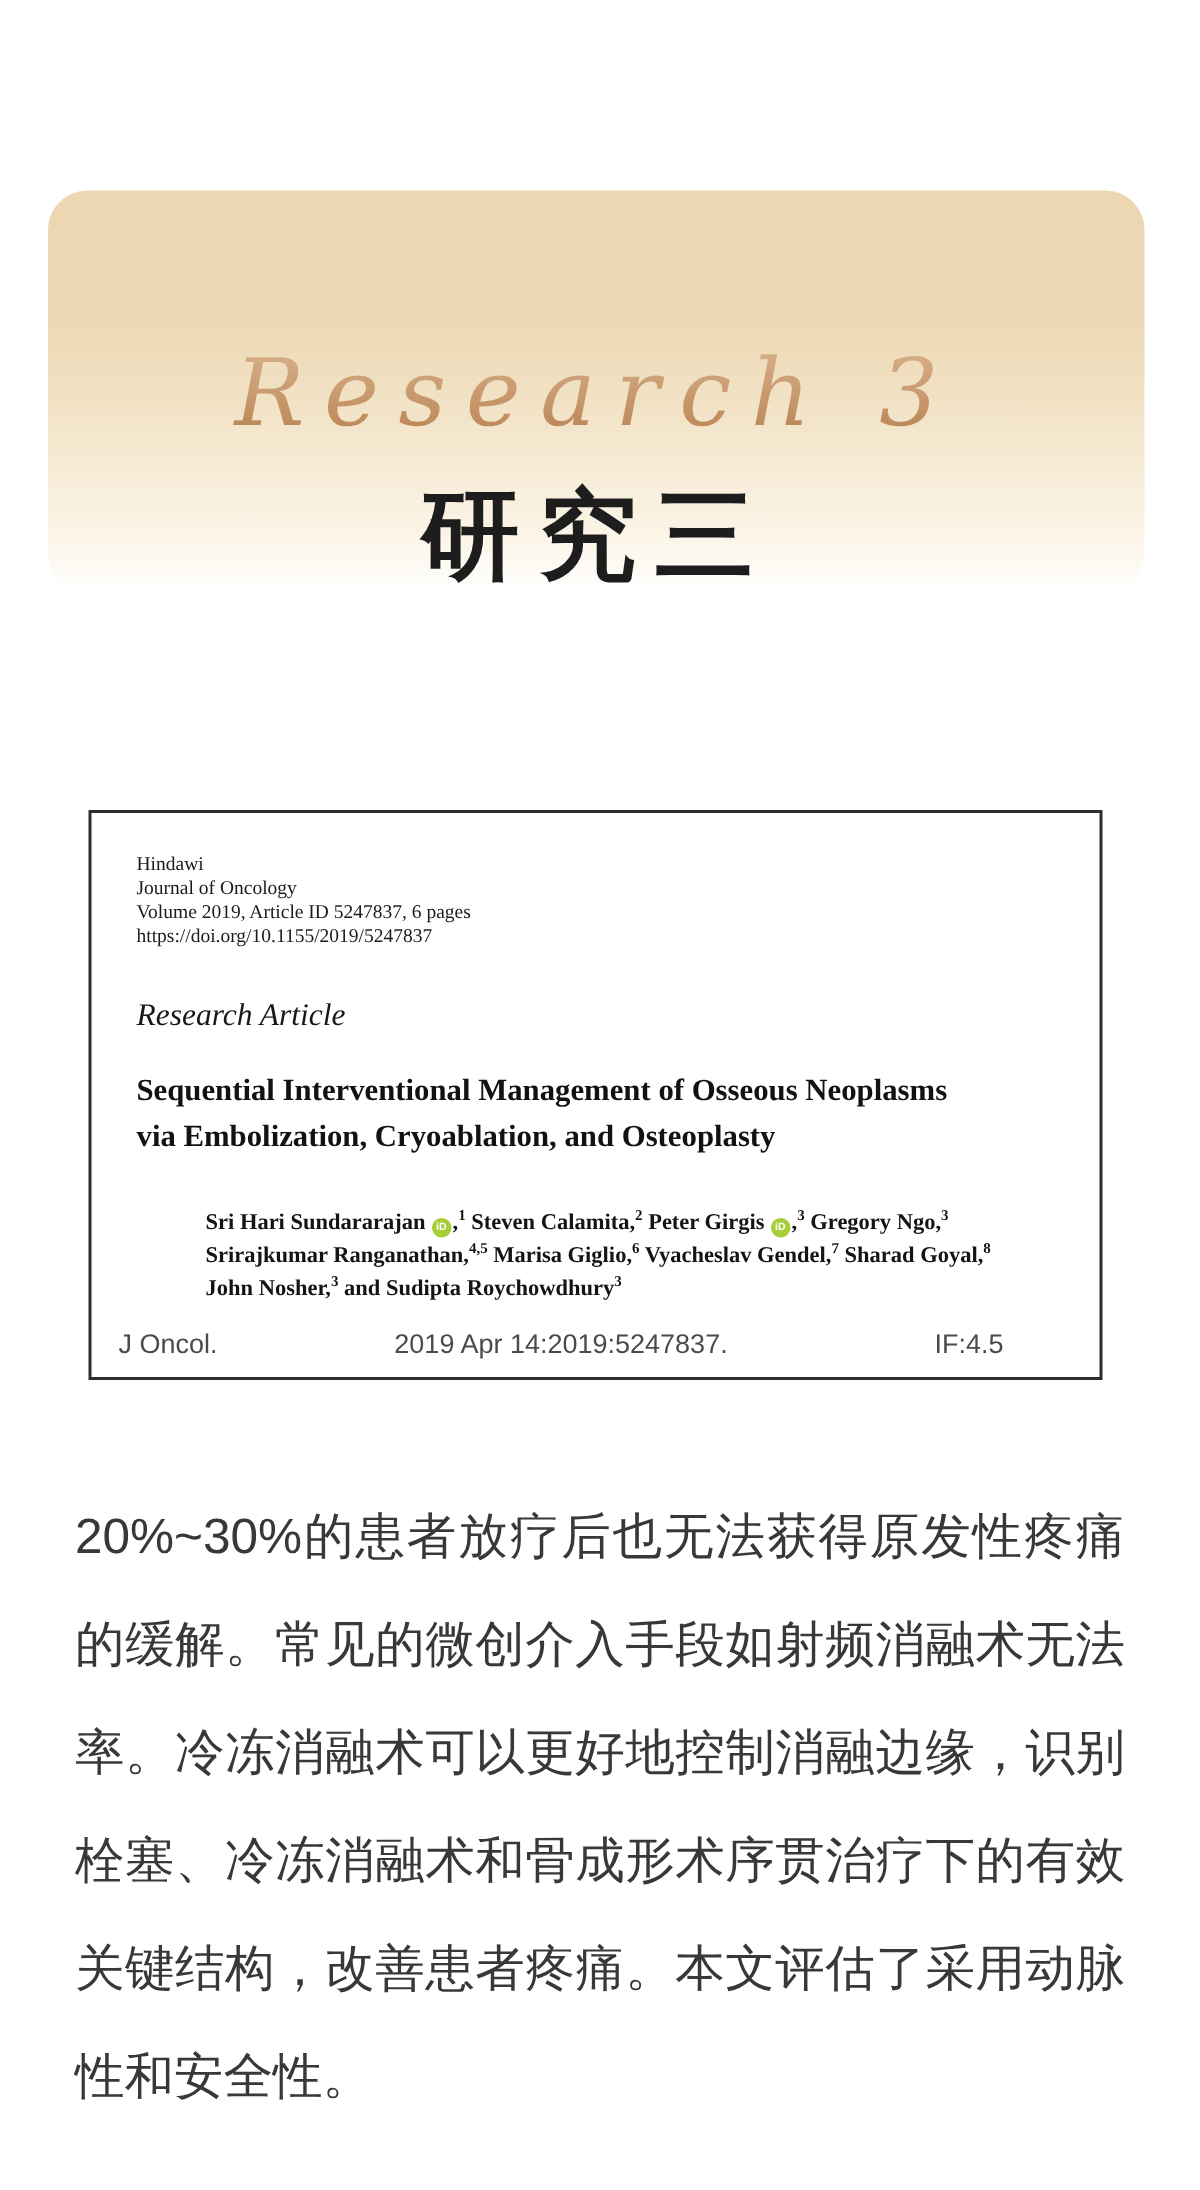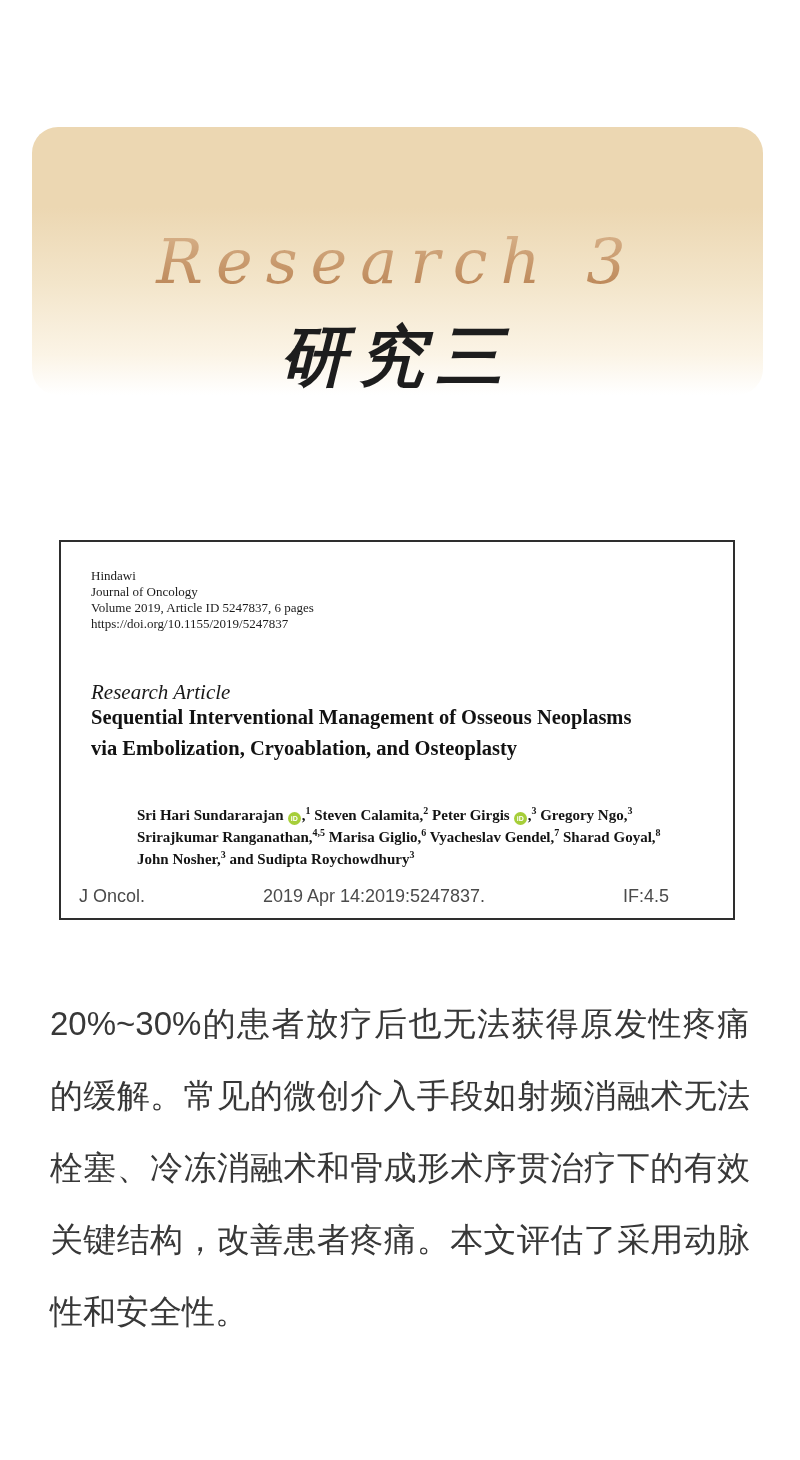--- a/index.html
+++ b/index.html
@@ -43,51 +43,50 @@
   .zh-title {
     position: absolute;
     left: 0; right: 0; top: 185px;
     text-align: center;
     font-family: "DejaVu Serif", serif;
     font-weight: 700;
     font-size: 66px;
     letter-spacing: 12px;
     color: #1d1d1d;
     white-space: nowrap;
-    font-style: italic;
   }
 
   
   .card {
     position: absolute;
     left: 59px; top: 540px;
     width: 676px; height: 380px;
     border: 2px solid #2e2e2e;
     background: #ffffff;
   }
   .pub-block {
     position: absolute;
     left: 30px; top: 26px;
     font-family: "Liberation Serif", serif;
     font-size: 13px;
     line-height: 16px;
     color: #1b1b1b;
   }
   .article-type {
     position: absolute;
-    left: 30px; top: 138px;
+    left: 30px; top: 122px;
     font-family: "Liberation Serif", serif;
     font-style: italic;
     font-weight: 500;
     font-size: 21px;
     color: #191919;
   }
   .card-title {
     position: absolute;
-    left: 30px; top: 160px;
+    left: 30px; top: 170px;
     width: 620px;
     font-family: "Liberation Serif", serif;
     font-weight: 700;
     font-size: 20.5px;
     line-height: 31px;
     color: #121212;
   }
   .authors {
     position: absolute;
     left: 76px; top: 262px;
@@ -182,16 +181,17 @@
   <div class="card-footer">
     <span class="cf-left">J Oncol.</span>
     <span class="cf-center">2019 Apr 14:2019:5247837.</span>
     <span class="cf-right">IF:4.5</span>
   </div>
 </div>
 
 <div class="summary">
     <div class="summary-line">20%~30%的患者放疗后也无法获得原发性疼痛</div>
     <div class="summary-line">的缓解。常见的微创介入手段如射频消融术无法</div>
+    <div class="summary-line">率。冷冻消融术可以更好地控制消融边缘，识别</div>
     <div class="summary-line">栓塞、冷冻消融术和骨成形术序贯治疗下的有效</div>
     <div class="summary-line">关键结构，改善患者疼痛。本文评估了采用动脉</div>
     <div class="summary-line last">性和安全性。</div>
   </div>
 
 </body></html>

